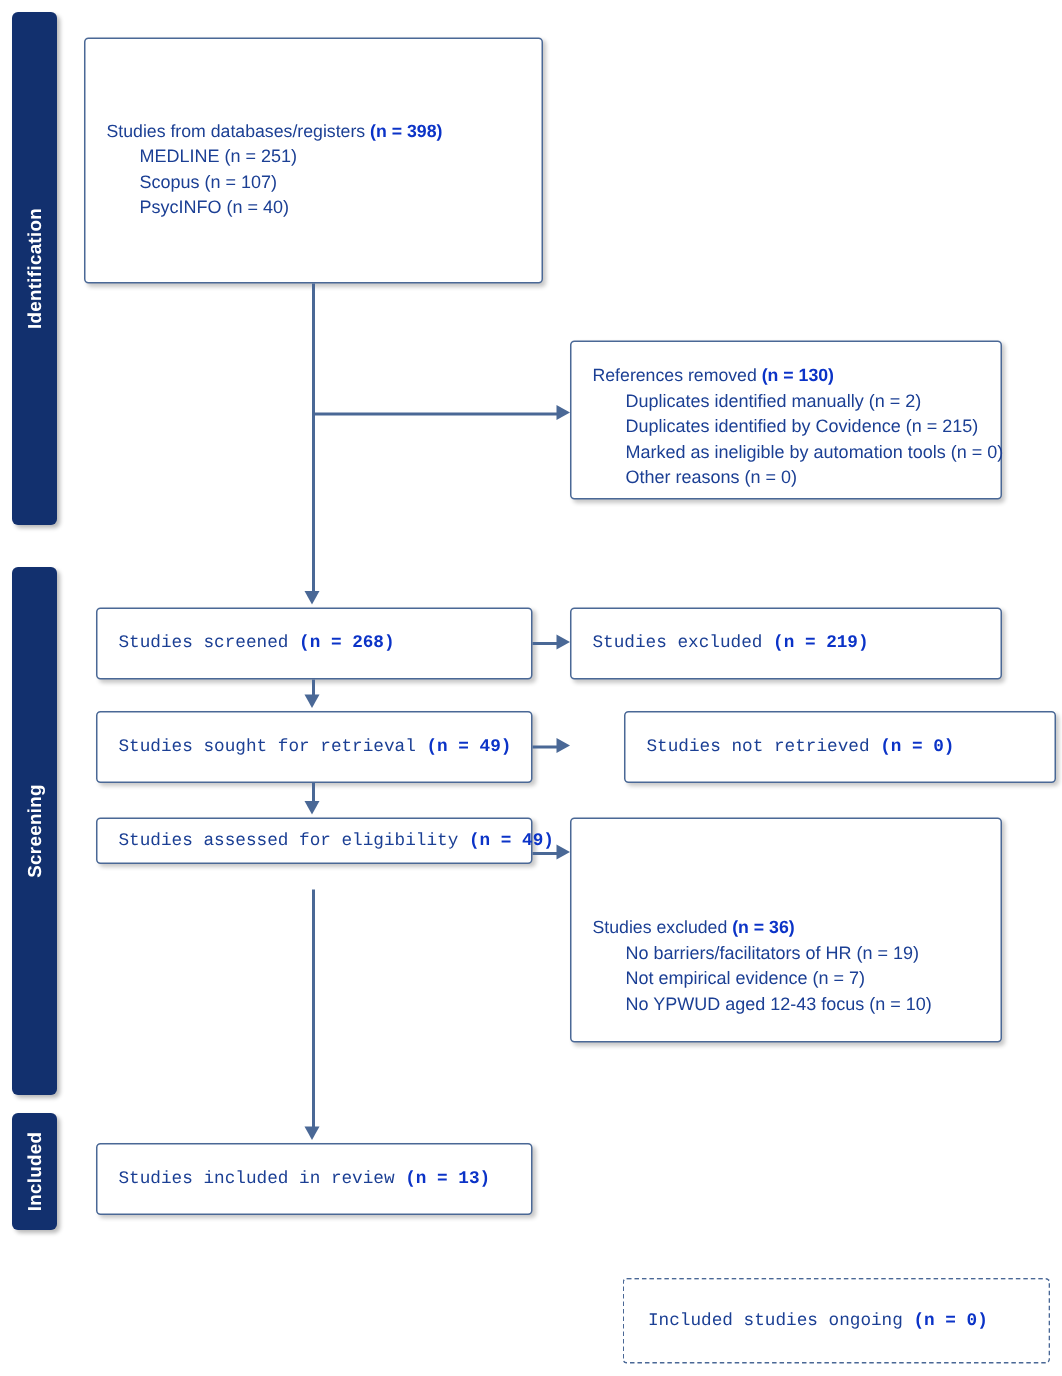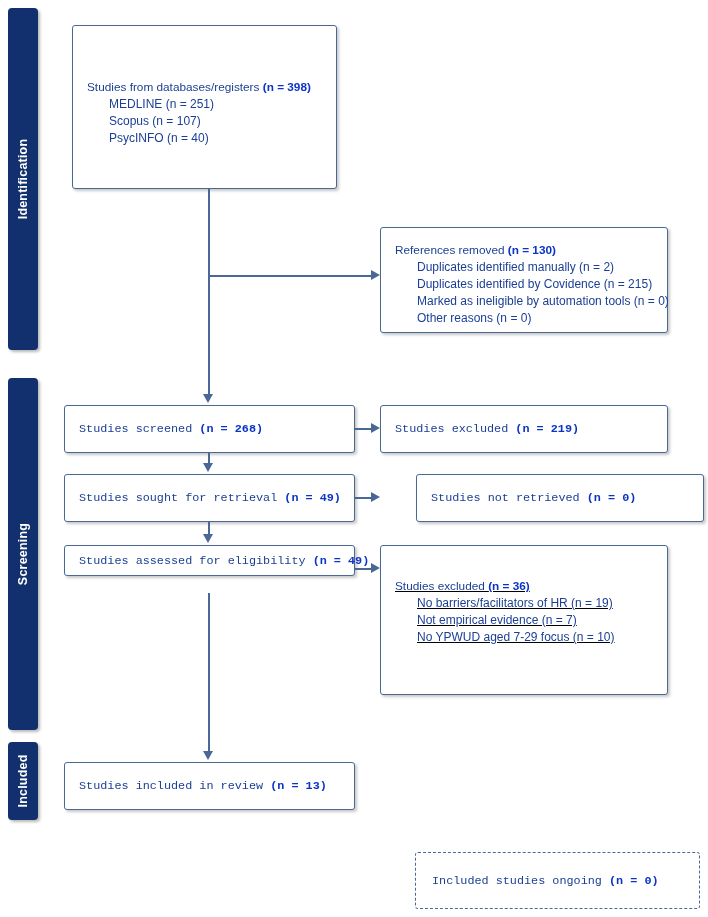--- a/index.html
+++ b/index.html
@@ -112,21 +112,21 @@
   <div class="stage-bar" style="top:8px; height:342px;">
     <span class="stage-label">Identification</span>
   </div>
   <div class="stage-bar" style="top:378px; height:352px;">
     <span class="stage-label">Screening</span>
   </div>
   <div class="stage-bar" style="top:742px; height:78px;">
     <span class="stage-label">Included</span>
   </div>
 
-  <div class="fbox" style="left:72px; top:25px; width:265px; height:164px;">
+  <div class="fbox" style="left:56px; top:25px; width:306px; height:164px;">
     <div class="fbox-inner" style="top:53px;">
       <div class="line head"><span>Studies from databases/registers </span><span class="nbold">(n = 398)</span></div>
       <div class="line sub">MEDLINE (n = 251)</div>
       <div class="line sub">Scopus (n = 107)</div>
       <div class="line sub">PsycINFO (n = 40)</div>
     </div>
   </div>
 
   <div class="fbox" style="left:380px; top:227px; width:288px; height:106px;">
     <div class="fbox-inner" style="top:14px;">
@@ -162,25 +162,25 @@
     </div>
   </div>
 
   <div class="fbox vcenter" style="left:64px; top:545px; width:291px; height:31px;">
     <div class="fbox-inner">
       <div class="line head"><span>Studies assessed for eligibility </span><span class="nbold">(n = 49)</span></div>
     </div>
   </div>
 
   <div class="fbox" style="left:380px; top:545px; width:288px; height:150px;">
-    <div class="fbox-inner" style="top:32px;text-decoration:underline;">
+    <div class="fbox-inner" style="top:64px;">
       <div class="line head"><span>Studies excluded </span><span class="nbold">(n = 36)</span></div>
       <div class="line sub">No barriers/facilitators of HR (n = 19)</div>
       <div class="line sub">Not empirical evidence (n = 7)</div>
-      <div class="line sub">No YPWUD aged 7-29 focus (n = 10)</div>
+      <div class="line sub">No YPWUD aged 12-43 focus (n = 10)</div>
     </div>
   </div>
 
   <div class="fbox vcenter" style="left:64px; top:762px; width:291px; height:48px;padding-left:33px;">
     <div class="fbox-inner">
       <div class="line head"><span>Studies included in review </span><span class="nbold">(n = 13)</span></div>
     </div>
   </div>
 
   <div class="fbox dashed vcenter" style="left:415px; top:852px; width:285px; height:57px;">

